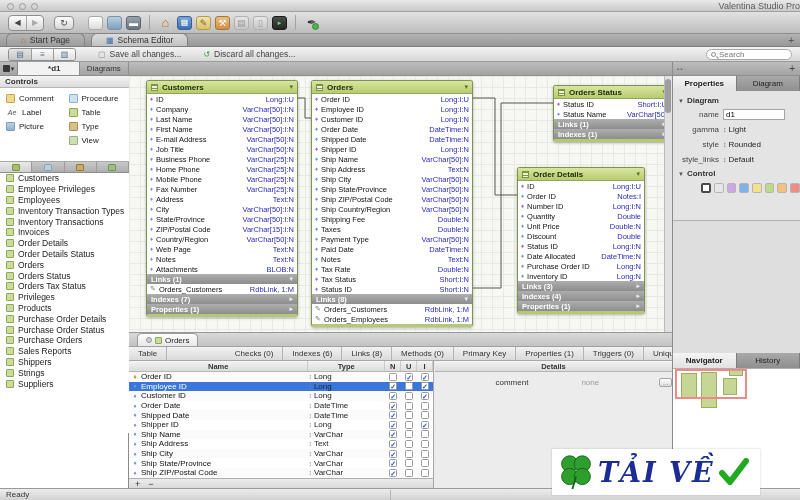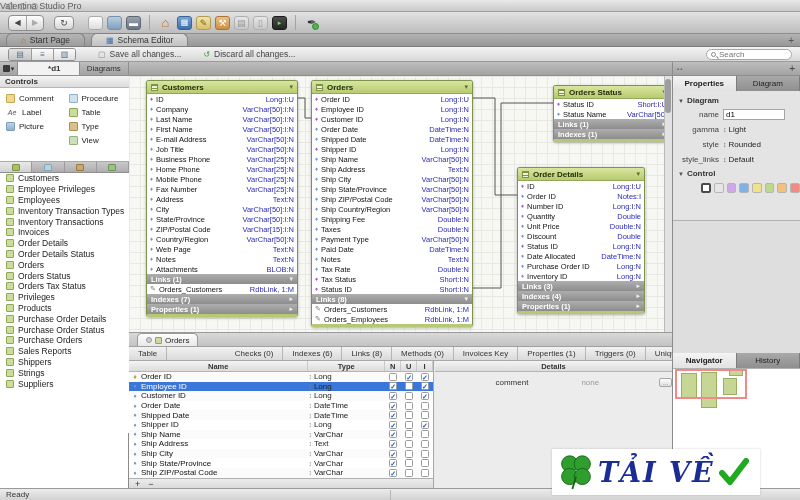--- a/index.html
+++ b/index.html
@@ -5,21 +5,21 @@
   * { margin:0; padding:0; box-sizing:border-box; }
   html,body { width:800px; height:500px; overflow:hidden; }
   body { font-family:"Liberation Sans", sans-serif; background:#d4d4d4; -webkit-font-smoothing:antialiased; }
   #app { position:relative; width:800px; height:500px; background:#d4d4d4; overflow:hidden; }
 
   
   .titlebar { position:absolute; left:0; top:0; width:800px; height:12px;
     background:linear-gradient(#e9e9e9,#c9c9c9); border-bottom:1px solid #9f9f9f; }
   .lights { position:absolute; left:7px; top:3px; display:flex; gap:5px; }
   .light { width:7px; height:7px; border-radius:50%; background:#d8d8d8; border:1px solid #9a9a9a; }
-  .win-title { position:absolute; left:0; right:0; top:1px; text-align:left; font-size:9px; color:#5d5d5d; }
+  .win-title { position:absolute; left:0; right:0; top:1px; text-align:right; font-size:9px; color:#5d5d5d; }
 
   
   .toolbar { position:absolute; left:0; top:12px; width:800px; height:22px;
     background:linear-gradient(#e2e2e2,#bdbdbd); border-bottom:1px solid #8f8f8f; display:flex; align-items:center; }
   .navgrp { display:flex; margin-left:8px; border:1px solid #8e8e8e; border-radius:4px; overflow:hidden; background:linear-gradient(#fdfdfd,#d7d7d7); }
   .navbtn { width:17px; height:14px; font-size:8px; color:#444; display:flex; align-items:center; justify-content:center; }
   .navbtn + .navbtn { border-left:1px solid #a5a5a5; }
   .navbtn.dim { color:#aaa; }
   .rfbtn { margin-left:10px; width:20px; height:14px; border:1px solid #8e8e8e; border-radius:4px;
     background:linear-gradient(#fdfdfd,#d7d7d7); font-size:9px; color:#444; display:flex; align-items:center; justify-content:center; }
@@ -749,21 +749,21 @@
         <span>Orders</span>
       </div>
     </div>
     <div class="bp-tabs" id="bp-tabs">
         <div class="bp-tab">Table</div>
         <div class="bp-tab active">Fields  (20)</div>
         <div class="bp-tab">Checks  (0)</div>
         <div class="bp-tab">Indexes  (6)</div>
         <div class="bp-tab">Links  (8)</div>
         <div class="bp-tab">Methods  (0)</div>
-        <div class="bp-tab">Invoices Key</div>
+        <div class="bp-tab">Primary Key</div>
         <div class="bp-tab">Properties  (1)</div>
         <div class="bp-tab">Triggers  (0)</div>
         <div class="bp-tab">Uniques  (0)</div>
       </div>
     <div class="grid">
       <div class="grid-hdr">
         <div class="gh gh-name">Name</div>
         <div class="gh gh-type">Type</div>
         <div class="gh gh-n">N</div>
         <div class="gh gh-u">U</div>

